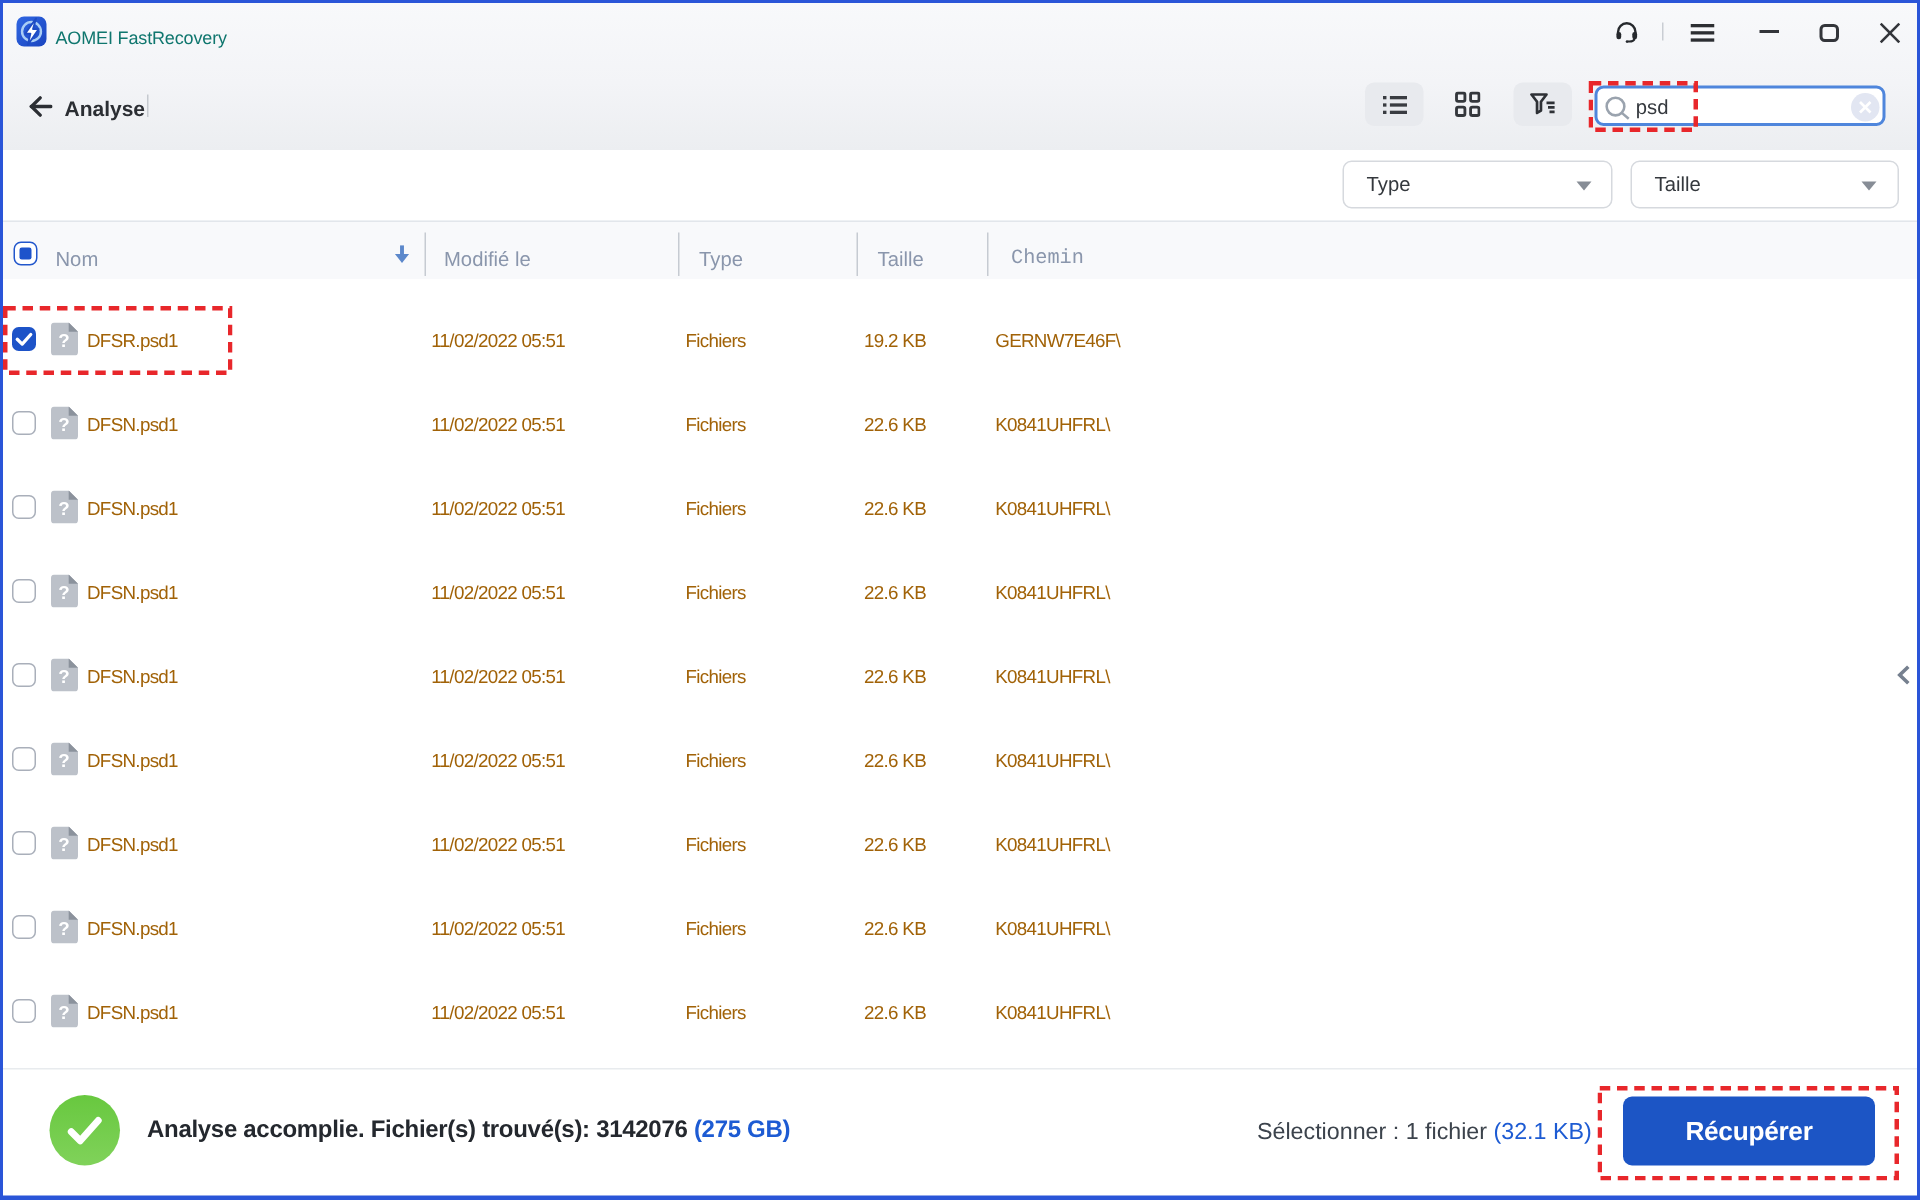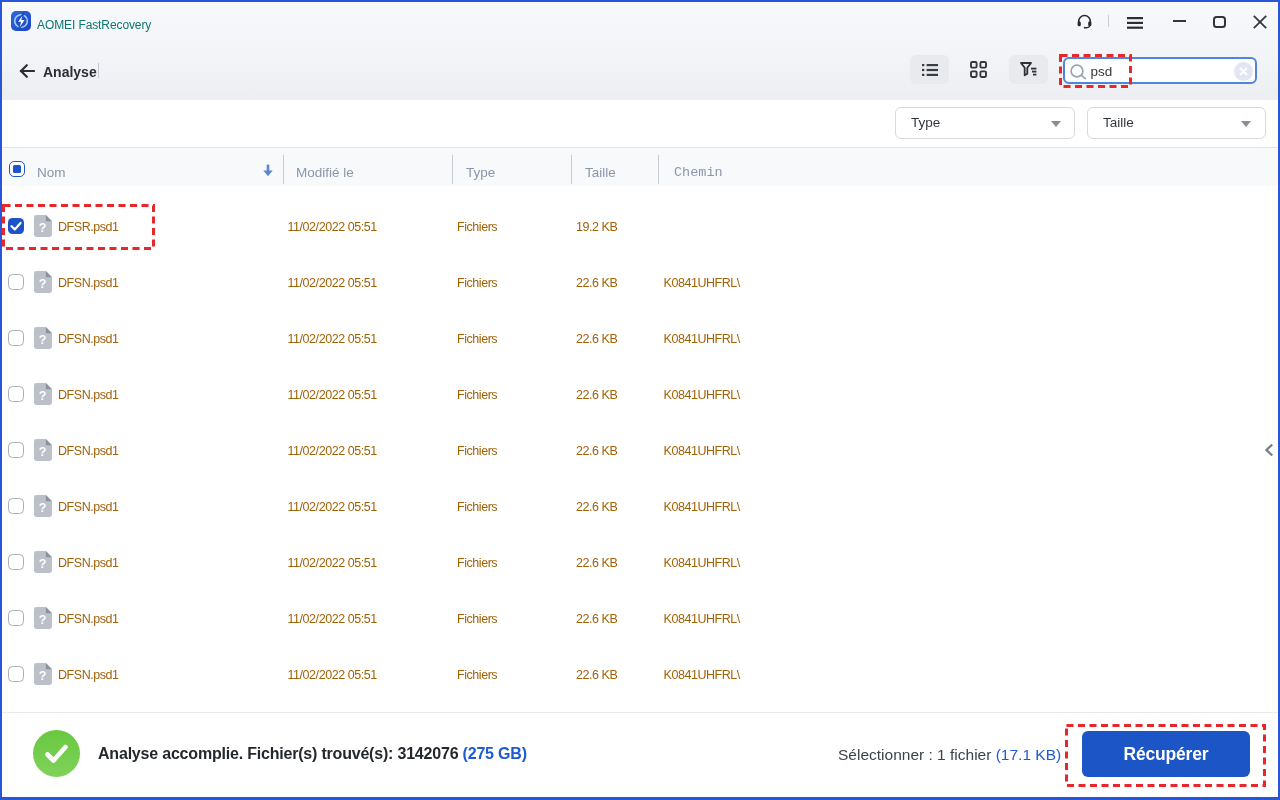--- a/index.html
+++ b/index.html
@@ -185,20 +185,21 @@
       </div>
       <div class="fico"><svg width="18" height="22" viewBox="0 0 18 22">
           <path d="M2.4,0 L11.8,0 L18,6.2 L18,19.6 a2.4,2.4 0 0 1 -2.4,2.4 L2.4,22 a2.4,2.4 0 0 1 -2.4,-2.4 L0,2.4 a2.4,2.4 0 0 1 2.4,-2.4 Z" fill="#bcc1c9"></path>
           <path d="M11.8,0 L18,6.2 L11.8,6.2 Z" fill="#8b929c"></path>
           <text x="8.6" y="16.5" font-size="12.5" font-weight="bold" fill="#ffffff" text-anchor="middle" font-family="Liberation Sans">?</text>
         </svg></div>
       <div class="cell" style="left:58px;">DFSR.psd1</div>
       <div class="cell" style="left:287.5px;">11/02/2022 05:51</div>
       <div class="cell" style="left:457px;">Fichiers</div>
       <div class="cell" style="left:576px;">19.2 KB</div>
+      <div class="cell" style="left:663.5px;">GERNW7E46F\</div>
     </div>
     <div class="row" style="top:255px;">
       <div class="cb"></div>
       <div class="fico"><svg width="18" height="22" viewBox="0 0 18 22">
           <path d="M2.4,0 L11.8,0 L18,6.2 L18,19.6 a2.4,2.4 0 0 1 -2.4,2.4 L2.4,22 a2.4,2.4 0 0 1 -2.4,-2.4 L0,2.4 a2.4,2.4 0 0 1 2.4,-2.4 Z" fill="#bcc1c9"></path>
           <path d="M11.8,0 L18,6.2 L11.8,6.2 Z" fill="#8b929c"></path>
           <text x="8.6" y="16.5" font-size="12.5" font-weight="bold" fill="#ffffff" text-anchor="middle" font-family="Liberation Sans">?</text>
         </svg></div>
       <div class="cell" style="left:58px;">DFSN.psd1</div>
       <div class="cell" style="left:287.5px;">11/02/2022 05:51</div>
@@ -309,19 +310,19 @@
   </svg>
 </div>
 
 <div id="footline"></div>
 <div id="gcircle">
   <svg width="47" height="47" viewBox="0 0 47 47" fill="none" stroke="#ffffff" stroke-width="4.6" stroke-linecap="round" stroke-linejoin="round">
     <polyline points="14.5,24.5 20.5,30.5 32.5,17"></polyline>
   </svg>
 </div>
 <div id="ftext">Analyse accomplie. Fichier(s) trouvé(s): 3142076 <span class="blue">(275 GB)</span></div>
-<div id="seltext">Sélectionner : 1 fichier <span class="blue">(17.1 KB)</span></div>
+<div id="seltext">Sélectionner : 1 fichier <span class="blue">(32.1 KB)</span></div>
 <div id="recbtn">Récupérer</div>
 <div class="abs" style="left:1065px;top:724px;z-index:30;"><svg width="201" height="63" viewBox="0 0 201 63">
       <rect x="1.5" y="1.5" width="198" height="60" fill="none" stroke="#e8272b" stroke-width="3" stroke-dasharray="7 4.5"></rect>
     </svg></div>
 
 <div id="frame"></div>
 
 </body></html>

